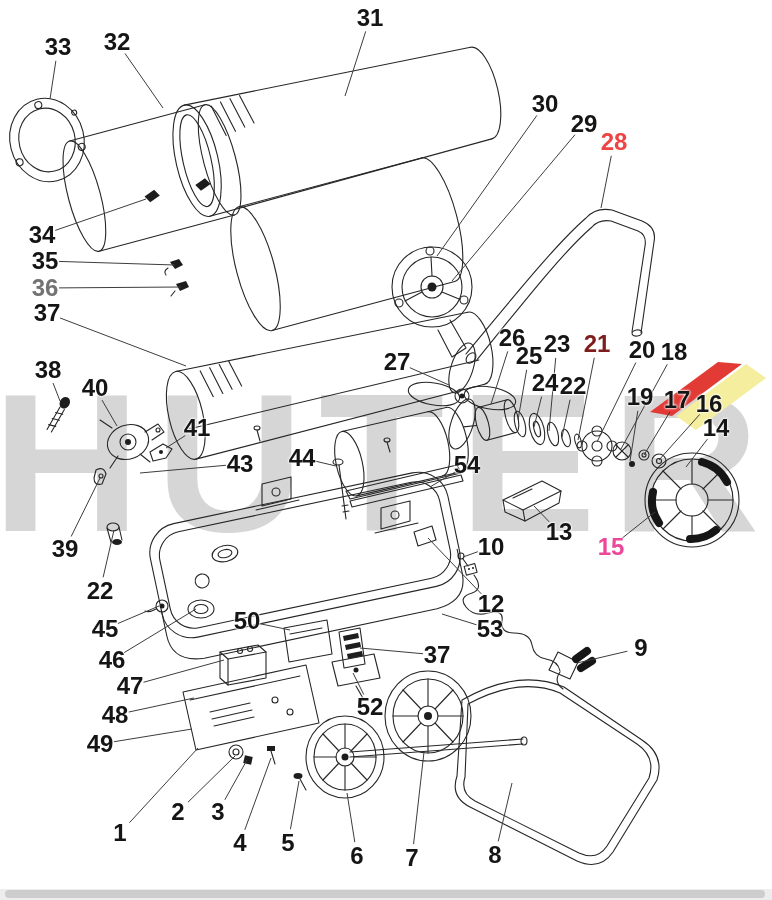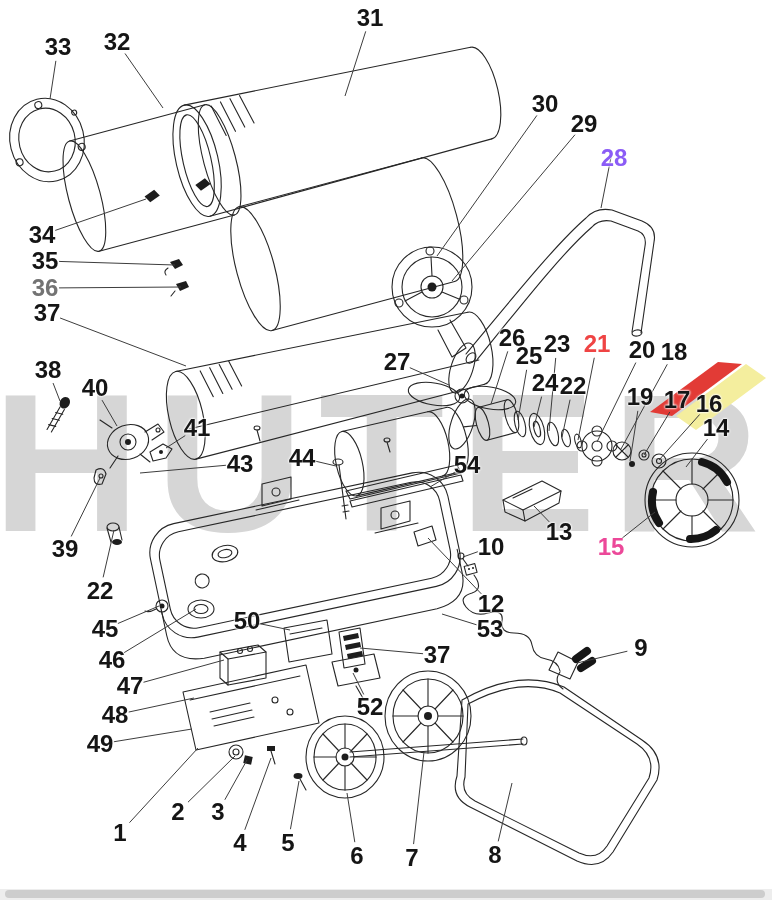--- a/index.html
+++ b/index.html
@@ -441,35 +441,35 @@
       <line x1="413.57484621393314" y1="844.0888584435907" x2="424" y2="752" stroke="#3d3d3d"></line>
       <line x1="498.2170975725834" y1="841.3746455749409" x2="512" y2="783" stroke="#3d3d3d"></line>
     </svg>
 
   <div id="callout-layer">
       <div class="callout" style="left: 370px; top: 18px; color: rgb(21, 21, 21);">31</div>
       <div class="callout" style="left: 58px; top: 47px; color: rgb(21, 21, 21);">33</div>
       <div class="callout" style="left: 117px; top: 42px; color: rgb(21, 21, 21);">32</div>
       <div class="callout" style="left: 545px; top: 104px; color: rgb(21, 21, 21);">30</div>
       <div class="callout" style="left: 584px; top: 124px; color: rgb(21, 21, 21);">29</div>
-      <div class="callout" style="left: 614px; top: 158px; color: #8b5cf6; text-align: center;">28</div>
+      <div class="callout" style="left: 614px; top: 142px; color: #ef4444; text-align: center;">28</div>
       <div class="callout" style="left: 42px; top: 235px; color: rgb(21, 21, 21);">34</div>
       <div class="callout" style="left: 45px; top: 261px; color: rgb(21, 21, 21);">35</div>
       <div class="callout" style="left: 45px; top: 288px; color: #737373;">36</div>
       <div class="callout" style="left: 47px; top: 313px; color: rgb(21, 21, 21);">37</div>
       <div class="callout" style="left: 48px; top: 370px; color: rgb(21, 21, 21); text-align: right;">38</div>
       <div class="callout" style="left: 95px; top: 388px; color: rgb(21, 21, 21);">40</div>
       <div class="callout" style="left: 197px; top: 428px; color: rgb(21, 21, 21);">41</div>
       <div class="callout" style="left: 397px; top: 362px; color: rgb(21, 21, 21);">27</div>
       <div class="callout" style="left: 512px; top: 338px; color: rgb(21, 21, 21);">26</div>
       <div class="callout" style="left: 529px; top: 356px; color: rgb(21, 21, 21);">25</div>
       <div class="callout" style="left: 557px; top: 344px; color: rgb(21, 21, 21);">23</div>
       <div class="callout" style="left: 545px; top: 383px; color: rgb(21, 21, 21);">24</div>
       <div class="callout" style="left: 573px; top: 386px; color: rgb(21, 21, 21);">22</div>
-      <div class="callout" style="left: 597px; top: 344px; color: #ef4444; text-align: right;">21</div>
+      <div class="callout" style="left: 597px; top: 344px; color: #7f1d1d; text-align: right;">21</div>
       <div class="callout" style="left: 642px; top: 350px; color: rgb(21, 21, 21);">20</div>
       <div class="callout" style="left: 674px; top: 352px; color: rgb(21, 21, 21);">18</div>
       <div class="callout" style="left: 640px; top: 397px; color: rgb(21, 21, 21);">19</div>
       <div class="callout" style="left: 677px; top: 400px; color: rgb(21, 21, 21);">17</div>
       <div class="callout" style="left: 709px; top: 404px; color: rgb(21, 21, 21);">16</div>
       <div class="callout" style="left: 716px; top: 428px; color: rgb(21, 21, 21);">14</div>
       <div class="callout" style="left: 611px; top: 547px; color: #ec4899;">15</div>
       <div class="callout" style="left: 467px; top: 465px; color: rgb(21, 21, 21);">54</div>
       <div class="callout" style="left: 302px; top: 458px; color: rgb(21, 21, 21);">44</div>
       <div class="callout" style="left: 240px; top: 464px; color: rgb(21, 21, 21);">43</div>

